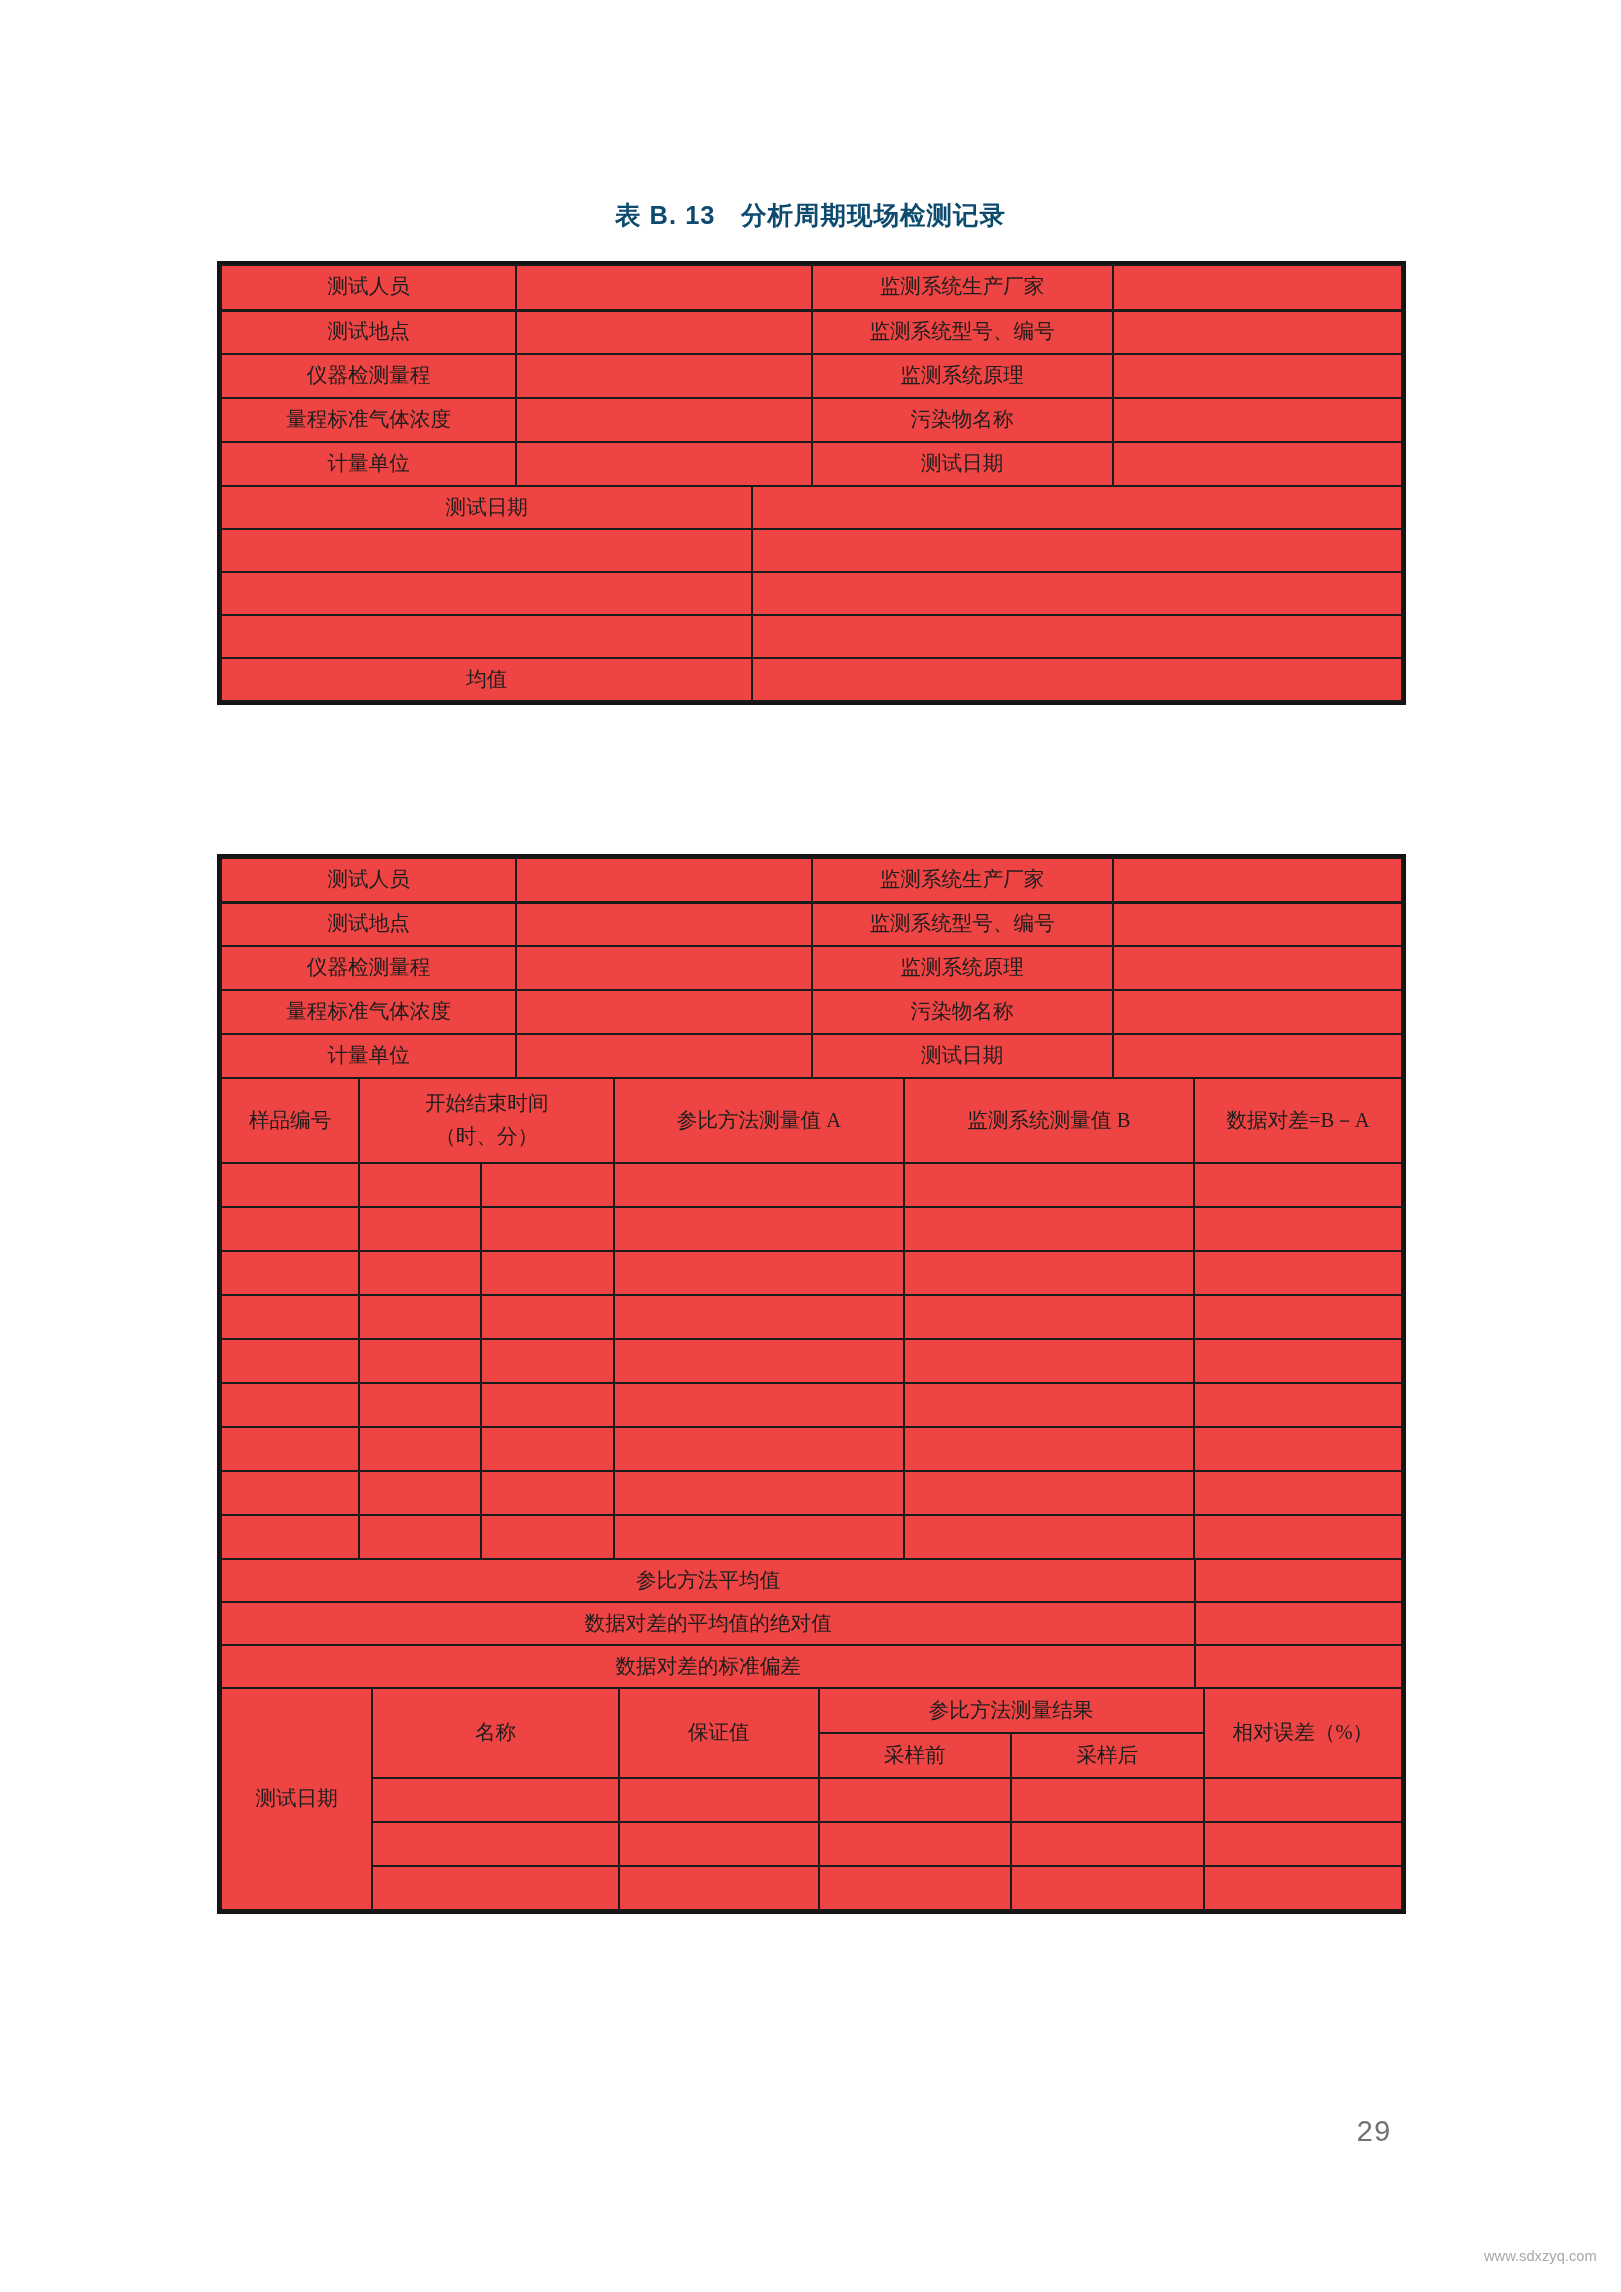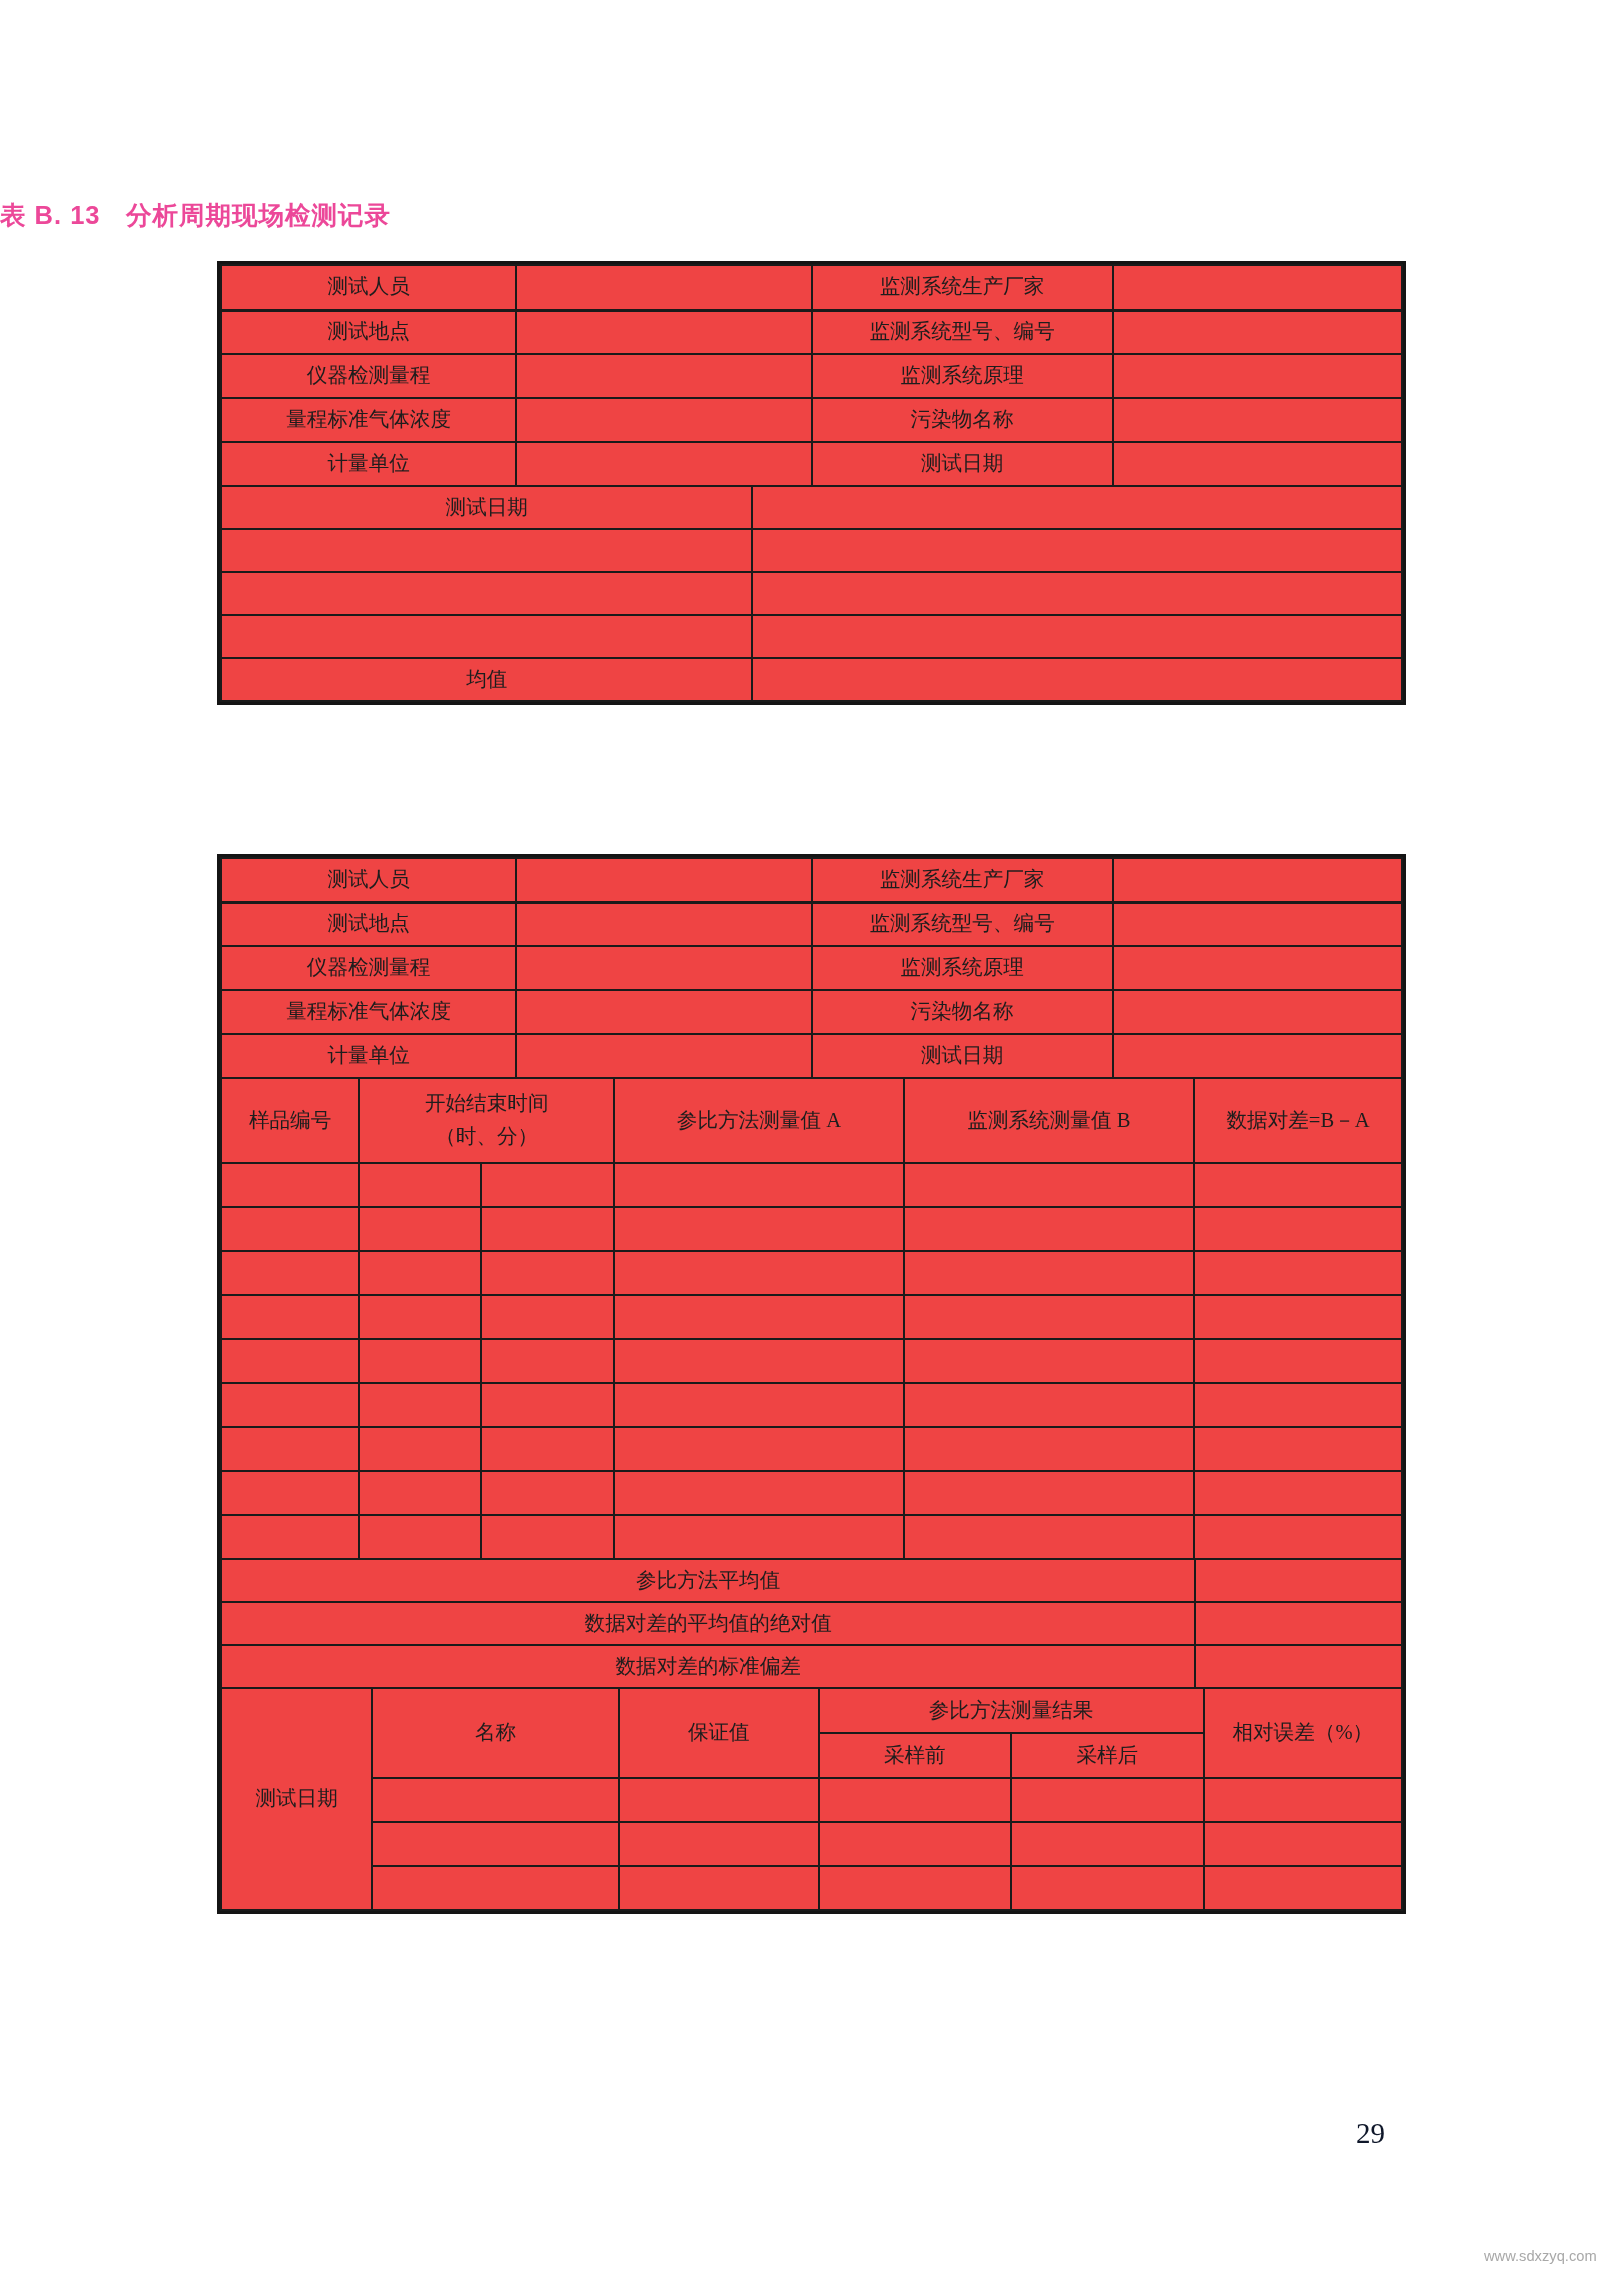--- a/index.html
+++ b/index.html
@@ -6,24 +6,24 @@
   body{
     width:1621px;height:2293px;
     background:#ffffff;
     font-family:"Liberation Serif","DejaVu Serif",serif;
     color:#1d1d1d;
     position:relative;
   }
   .page{position:absolute;inset:0;}
   .doc-title{
     position:absolute;left:0;width:100%;
-    text-align:left;
+    text-align:center;
     font-family:"Liberation Sans","DejaVu Sans",sans-serif;
     font-weight:bold;font-size:25.5px;line-height:35px;
-    color:#ec4899;letter-spacing:1px;
+    color:#0c4a6e;letter-spacing:1px;
   }
   .doc-title .tgap{margin-left:25.5px;}
   #title-b13{top:198px;}
   #title-b14{top:788px;}
 
   .tbl-wrap{
     position:absolute;left:217px;width:1189px;
     border:3.9px solid #141414;
     box-sizing:border-box;
     background:#ef4444;
@@ -43,22 +43,22 @@
     box-sizing:border-box;
   }
   td.tb{border-bottom-width:3.9px !important;}
   td.left{text-align:left;padding-left:11.8px;}
   tr.h46{height:45px;} tr.h45{height:44px;} tr.h44{height:43px;}
   tr.h87{height:85px;}
   .hdr2{margin-top:3.9px;}
 
   .page-number{
     position:absolute;left:1356px;top:2117px;
-    font-size:29px;color:#0f172a;
-    font-family:Liberation Serif, serif;
+    font-size:29px;color:#737373;
+    font-family:Liberation Mono, monospace;
   }
   .watermark{
     position:absolute;left:1484px;top:2248px;
     font-size:14.7px;color:#a8a8a8;
     font-family:"Liberation Sans","DejaVu Sans",sans-serif;
   }
 </style>
 </head>
 <body>
 

